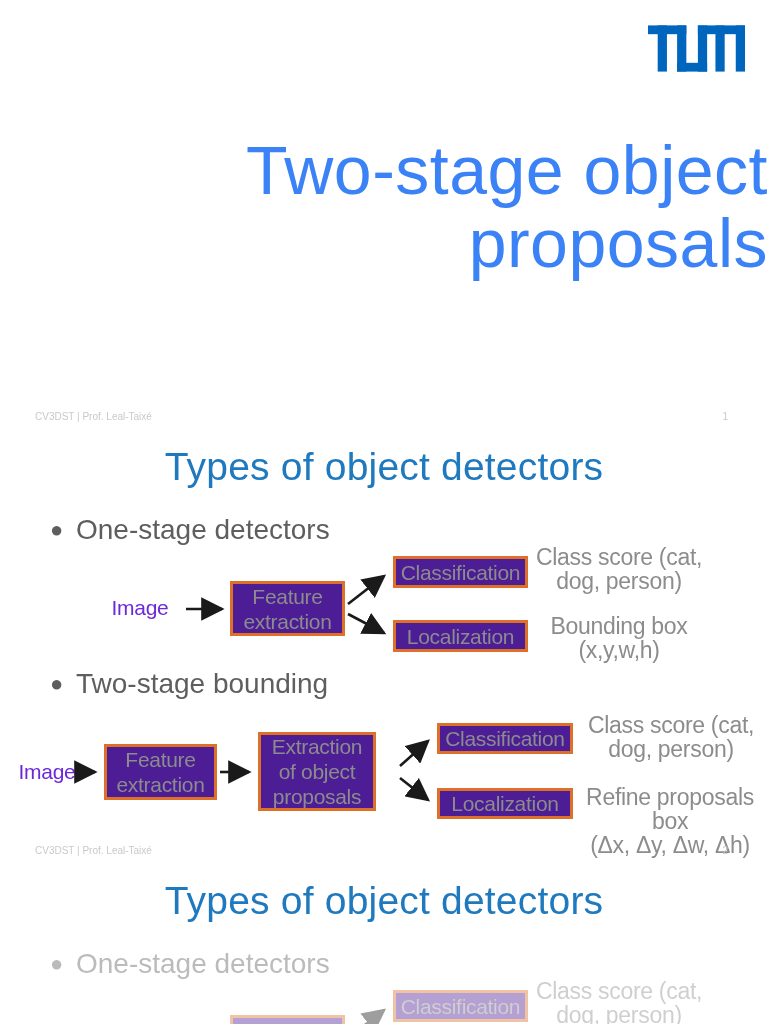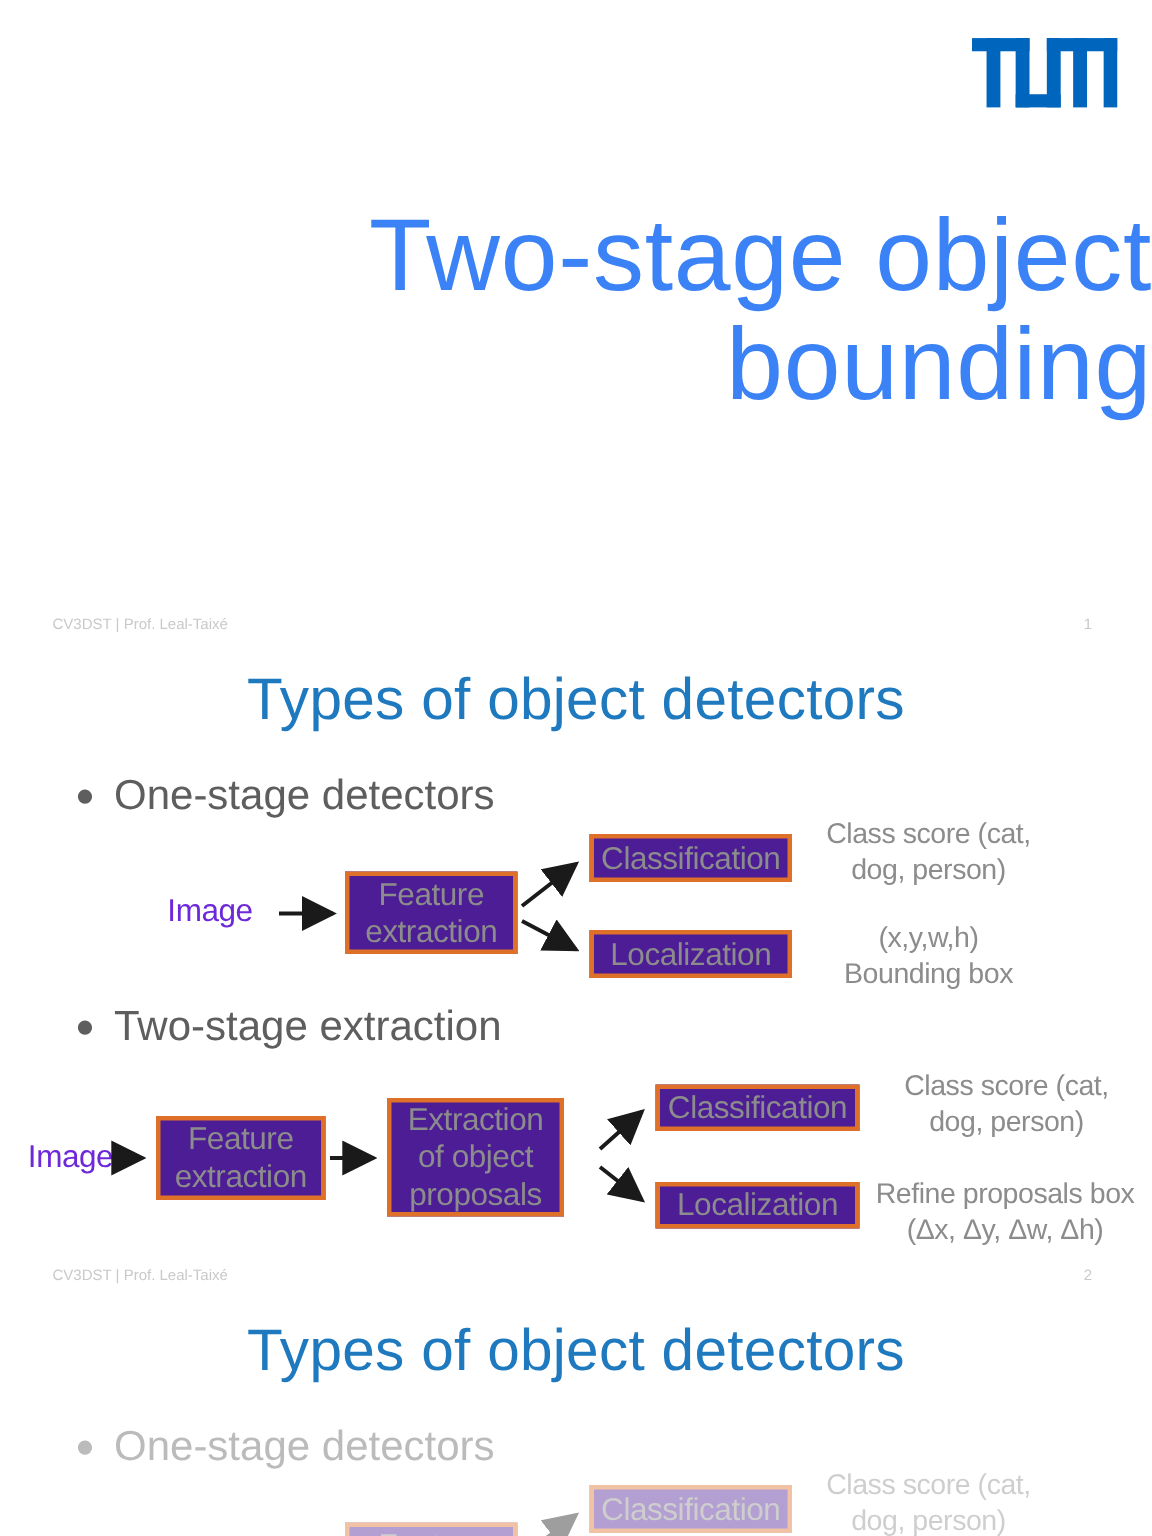--- a/index.html
+++ b/index.html
@@ -16,21 +16,21 @@
       font-weight:400;letter-spacing:0.2px;}
   .bullet-row{position:absolute;left:50px;display:flex;align-items:flex-start;
       color:#5E5E5E;font-size:28px;line-height:32px;font-weight:300;}
   .bullet-dot{width:26px;flex:0 0 26px;font-size:22px;line-height:32px;}
   .obox{position:absolute;box-sizing:border-box;border:3px solid #DE7029;
       background:#4c1d95;color:#8C8C8C;display:flex;align-items:center;
       justify-content:center;text-align:center;font-size:21px;line-height:25px;
       letter-spacing:-0.3px;}
   .glabel{position:absolute;color:#6d28d9;font-size:21px;line-height:25px;
       text-align:center;letter-spacing:-0.3px;}
-  .note{position:absolute;color:#8C8C8C;font-size:19px;line-height:24px;
+  .note{position:absolute;color:#8C8C8C;font-size:23px;line-height:24px;
       text-align:center;letter-spacing:-0.3px;}
   .footer{position:absolute;left:35px;right:40px;top:411px;display:flex;
       justify-content:space-between;color:#C9C9C9;font-size:10px;}
   .overlay{position:absolute;left:0;top:0;pointer-events:none;}
   .faded{opacity:0.42;}
 </style>
 </head>
 <body>
 
 <div>
@@ -43,21 +43,21 @@
         <rect x="63" y="0" width="20" height="100"></rect>
         <rect x="63" y="81" width="65" height="19"></rect>
         <rect x="108" y="0" width="20" height="100"></rect>
         <rect x="108" y="0" width="102" height="19"></rect>
         <rect x="146" y="0" width="20" height="100"></rect>
         <rect x="190" y="0" width="20" height="100"></rect>
       </g>
     </svg>
     <h1 class="main-title">
       <span style="display:block">Two-stage object</span>
-      <span style="display:block">bounding</span>
+      <span style="display:block">proposals</span>
     </h1>
     <div class="footer">
       <span>CV3DST | Prof. Leal-Taixé</span>
       <span>1</span>
     </div>
   </section>
 
   <section id="slide2" class="slide">
     <h2 class="slide-title">Types of object detectors</h2>
 
@@ -74,27 +74,27 @@
       <span>Classification</span>
     </div>
     <div class="obox" style="left:393px;top:186px;width:135px;height:32px;">
       <span>Localization</span>
     </div>
     <div class="note" style="left:523px;top:111px;width:192px;">
       <span style="display:block">Class score (cat,</span>
       <span style="display:block">dog, person)</span>
     </div>
     <div class="note" style="left:523px;top:180px;width:192px;">
+      <span style="display:block">Bounding box</span>
       <span style="display:block">(x,y,w,h)</span>
-      <span style="display:block">Bounding box</span>
     </div>
 
     <div class="bullet-row" style="top:234px;">
       <span class="bullet-dot">●</span>
-      <span>Two-stage extraction</span>
+      <span>Two-stage bounding</span>
     </div>
 
     <div class="glabel" style="left:14px;top:325px;width:66px;">Image</div>
     <div class="obox" style="left:104px;top:310px;width:113px;height:56px;">
       <span>Feature extraction</span>
     </div>
     <div class="obox" style="left:258px;top:298px;width:118px;height:79px;">
       <span>Extraction of object proposals</span>
     </div>
     <div class="obox" style="left:437px;top:289px;width:136px;height:31px;">

